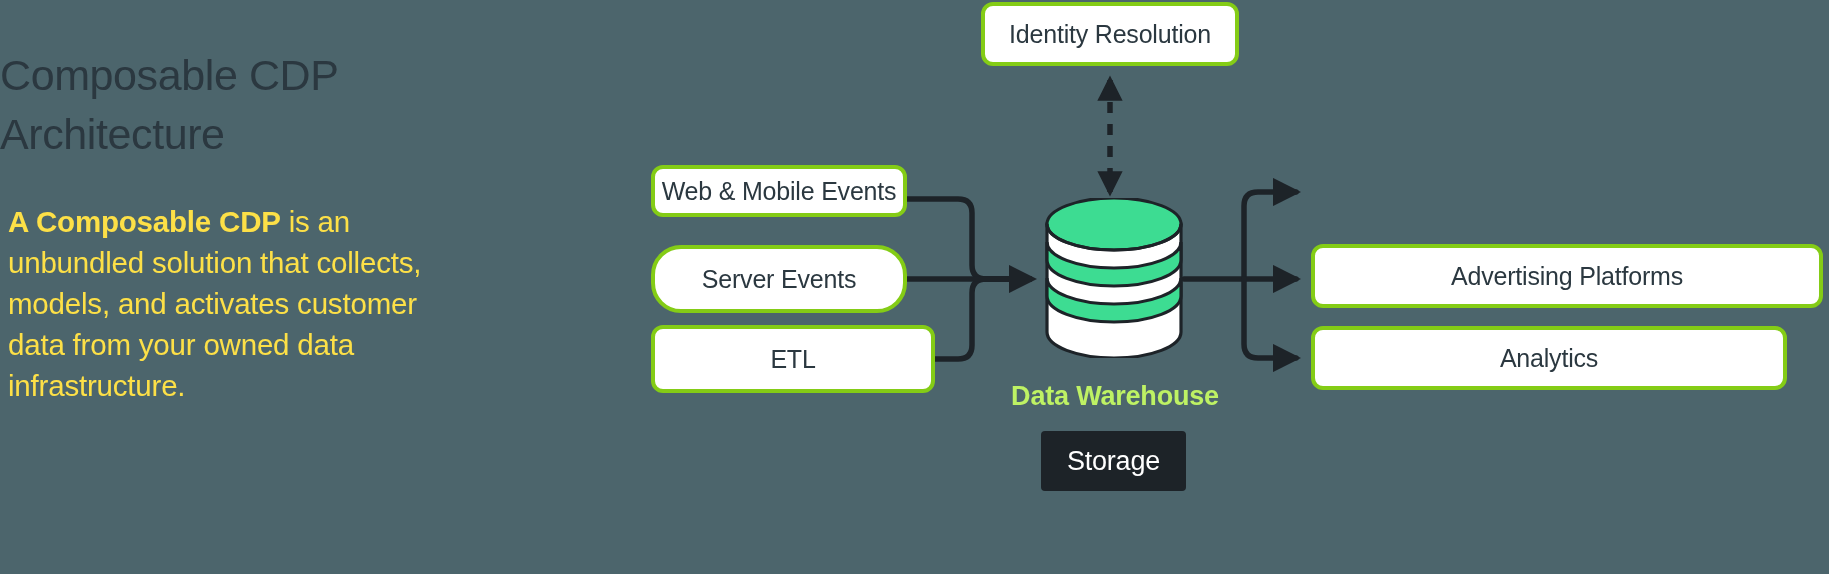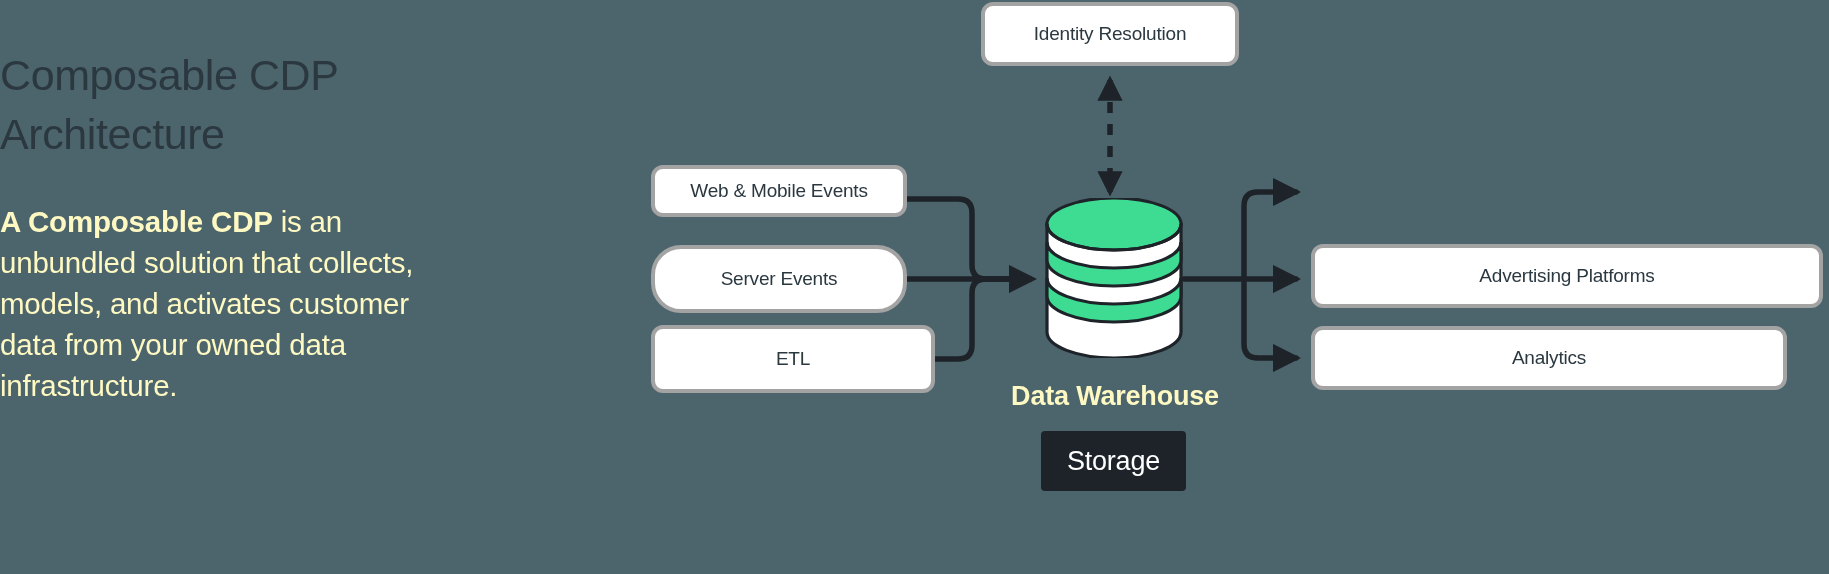--- a/index.html
+++ b/index.html
@@ -30,40 +30,40 @@
   #page-title {
     color: #2b3840;
     font-size: 43px;
     font-weight: normal;
     line-height: 1.38;
     letter-spacing: -0.4px;
     margin: 0 0 36px 0;
     white-space: pre-line;
   }
   #desc {
-    color: #fef9c3;
+    color: #fde047;
     font-size: 29.5px;
     line-height: 1.39;
     letter-spacing: -0.2px;
-    margin: 0;
+    margin: 8px;
   }
   #desc .strong { font-weight: bold; }
 
   
   .node {
     position: absolute;
     background: #ffffff;
-    border: 4px solid #a3a3a3;
+    border: 4px solid #84cc16;
     border-radius: 12px;
     box-sizing: border-box;
     display: flex;
     align-items: center;
     justify-content: center;
     color: #2b3840;
-    font-size: 19px;
+    font-size: 25px;
     letter-spacing: -0.2px;
     text-align: right;
   }
 
   
   #node-web    { left: 651px; top: 165px; width: 256px; height: 52px; }
   #node-server { left: 651px; top: 245px; width: 256px; height: 68px; border-radius: 30px; }
   #node-etl    { left: 651px; top: 325px; width: 284px; height: 68px; }
 
   
@@ -90,21 +90,21 @@
     top: 198px;
     width: 140px;
     height: 160px;
   }
   #db-label {
     position: absolute;
     left: 960px;
     top: 381px;
     width: 310px;
     text-align: center;
-    color: #fef9c3;
+    color: #bef264;
     font-size: 27px;
     font-weight: bold;
     letter-spacing: -0.2px;
   }
   #storage-badge {
     position: absolute;
     left: 1041px;
     top: 431px;
     width: 145px;
     height: 60px;

